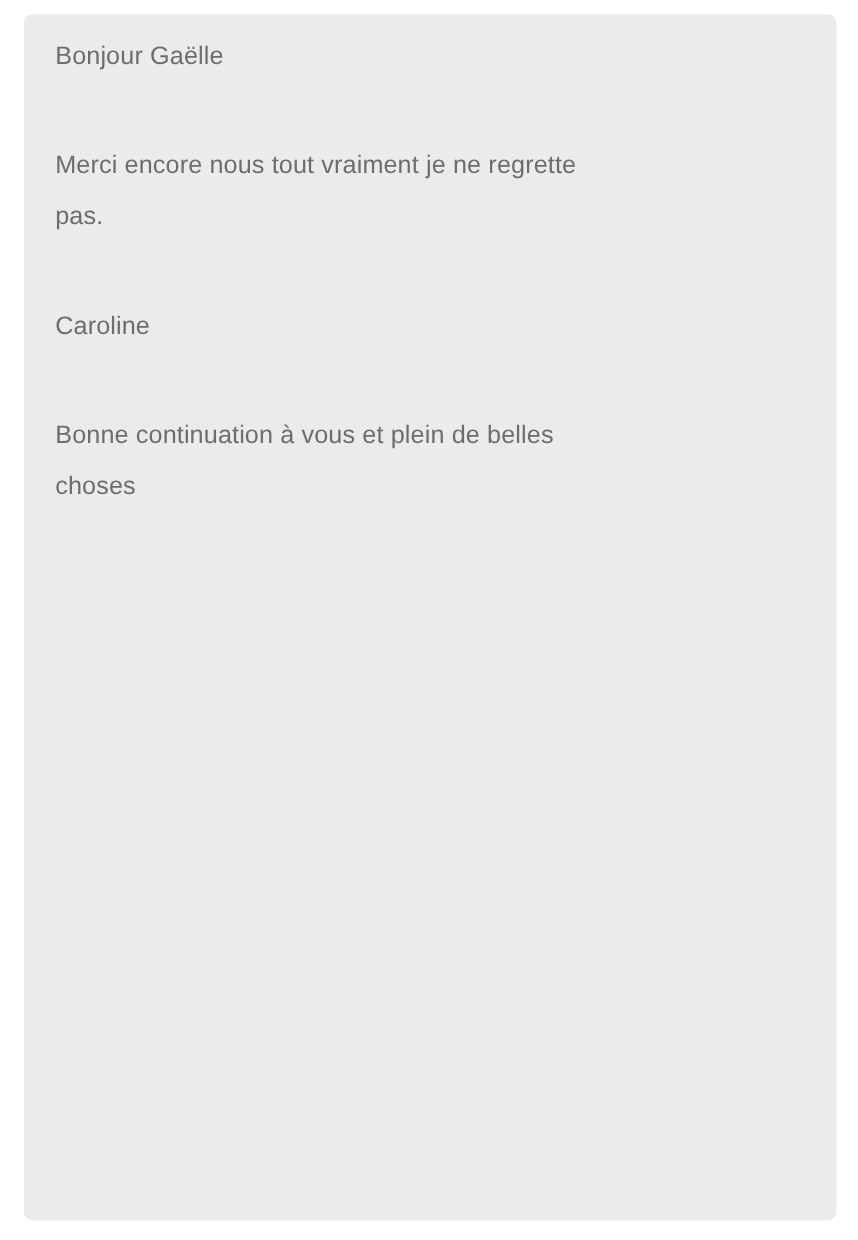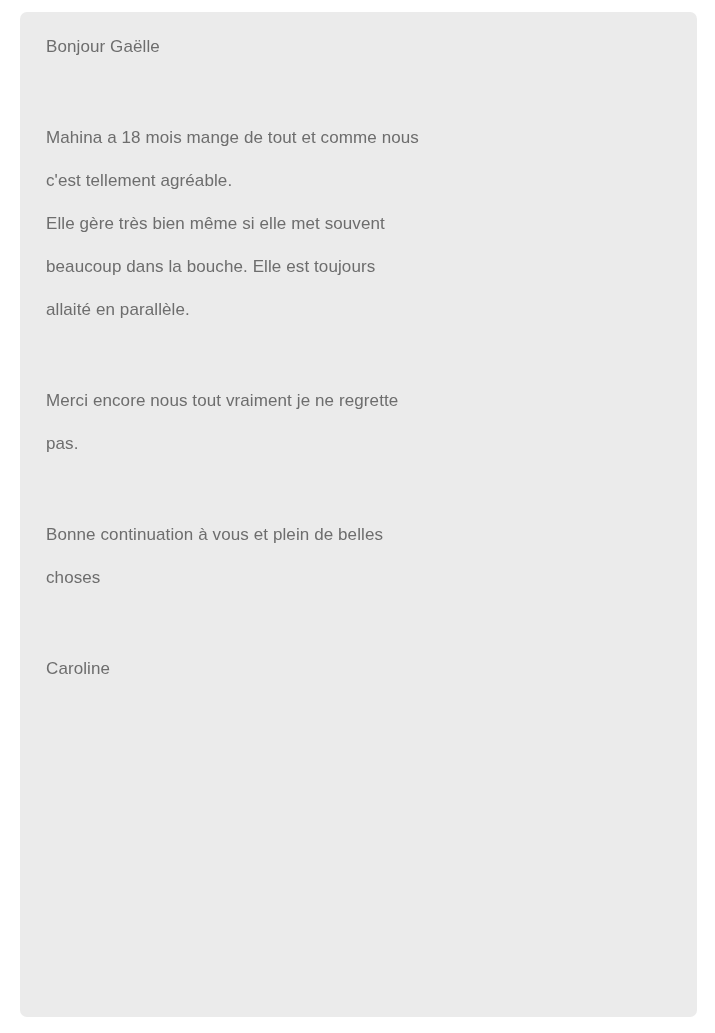--- a/index.html
+++ b/index.html
@@ -20,39 +20,34 @@
     width: 677px;
     height: 1005px;
     box-sizing: border-box;
     background: #ebebeb;
     border-radius: 7px;
     padding: 13px 26px 16px 26px;
     overflow: hidden;
   }
   .message-card p {
     margin: 0 0 48px 0;
-    font-size: 17px;
+    font-size: 21px;
     line-height: 43px;
     font-weight: 400;
     color: #6d6d6d;
     white-space: pre-line;
     letter-spacing: 0.1px;
   }
   .message-card p:last-child {
     margin-bottom: 0;
   }
 </style>
 </head>
 <body>
 
 <div class="message-card">
   <p>Bonjour Gaëlle</p>
-  <p>Mahina a 18 mois mange de tout et comme nous
-c'est tellement agréable.
-Elle gère très bien même si elle met souvent
-beaucoup dans la bouche. Elle est toujours
-allaité en parallèle.</p>
   <p>Merci encore nous tout vraiment je ne regrette
 pas.</p>
+  <p>Caroline</p>
   <p>Bonne continuation à vous et plein de belles
 choses</p>
-  <p>Caroline</p>
 </div>
 
 </body></html>

